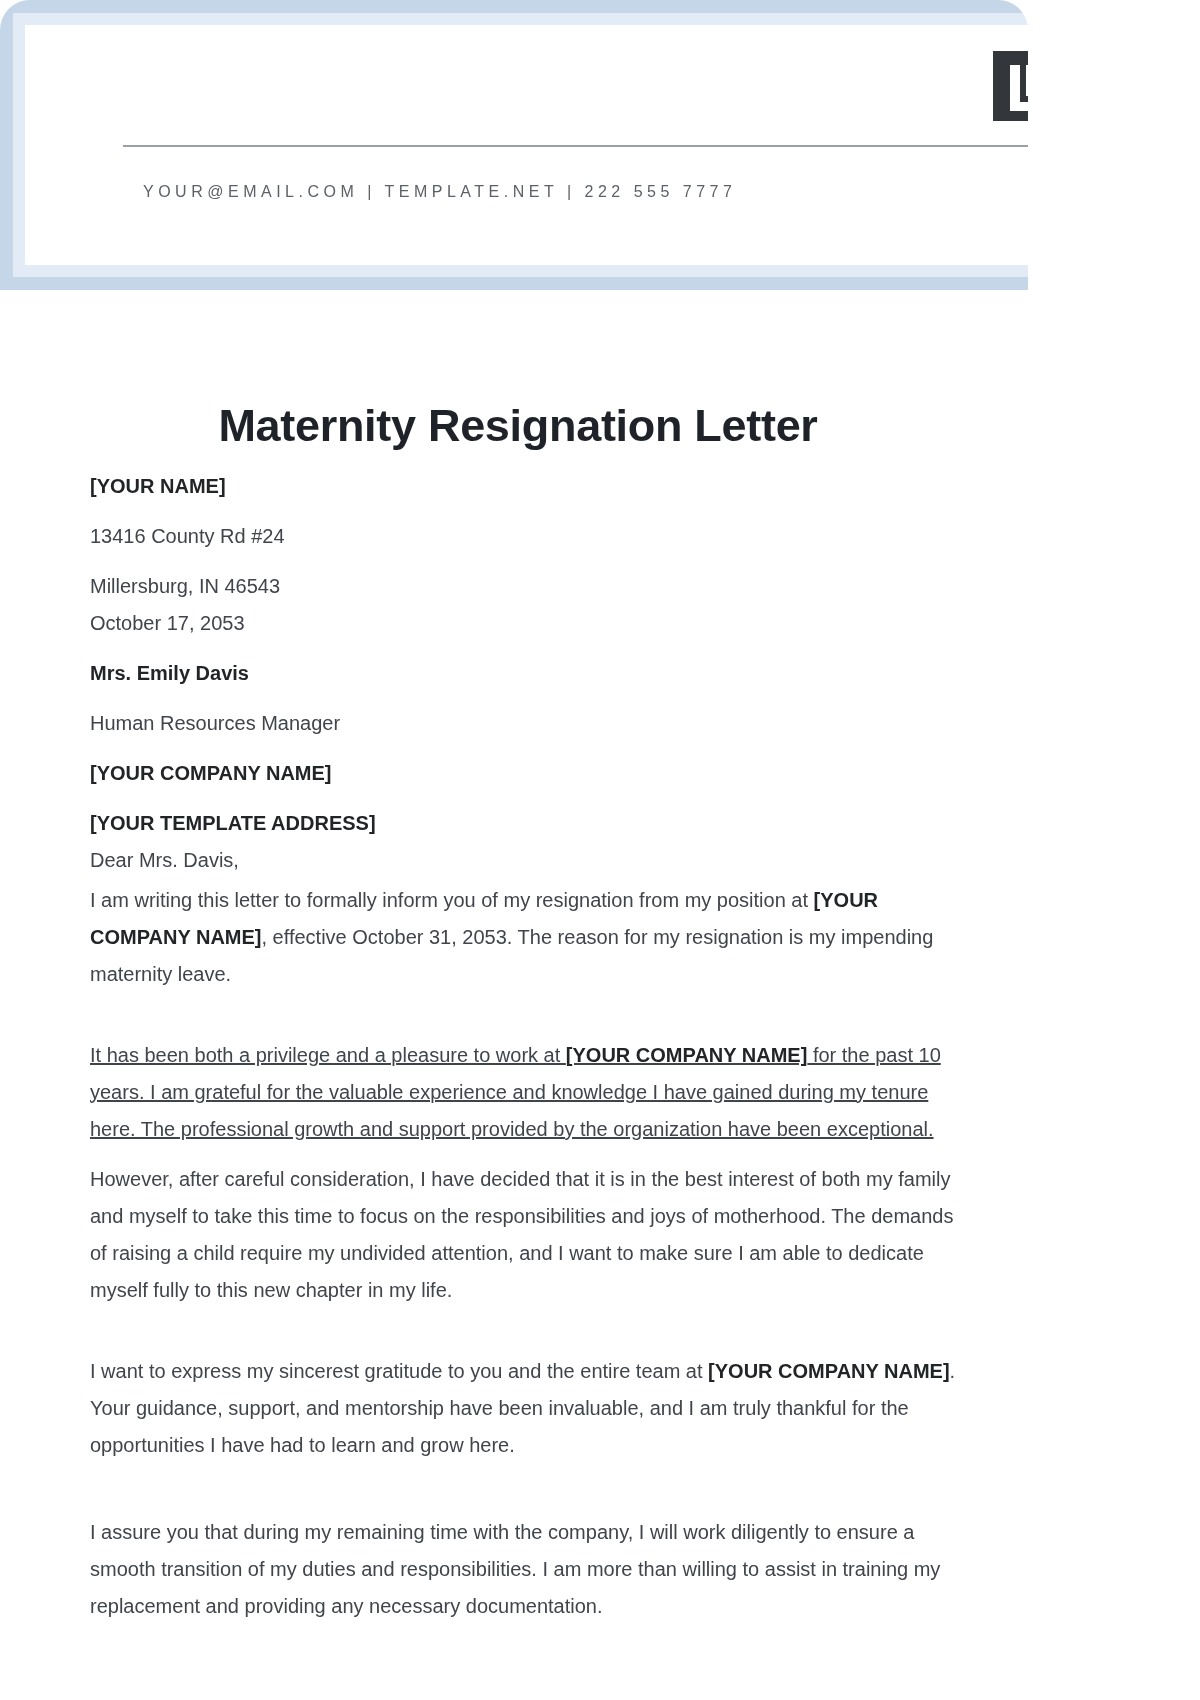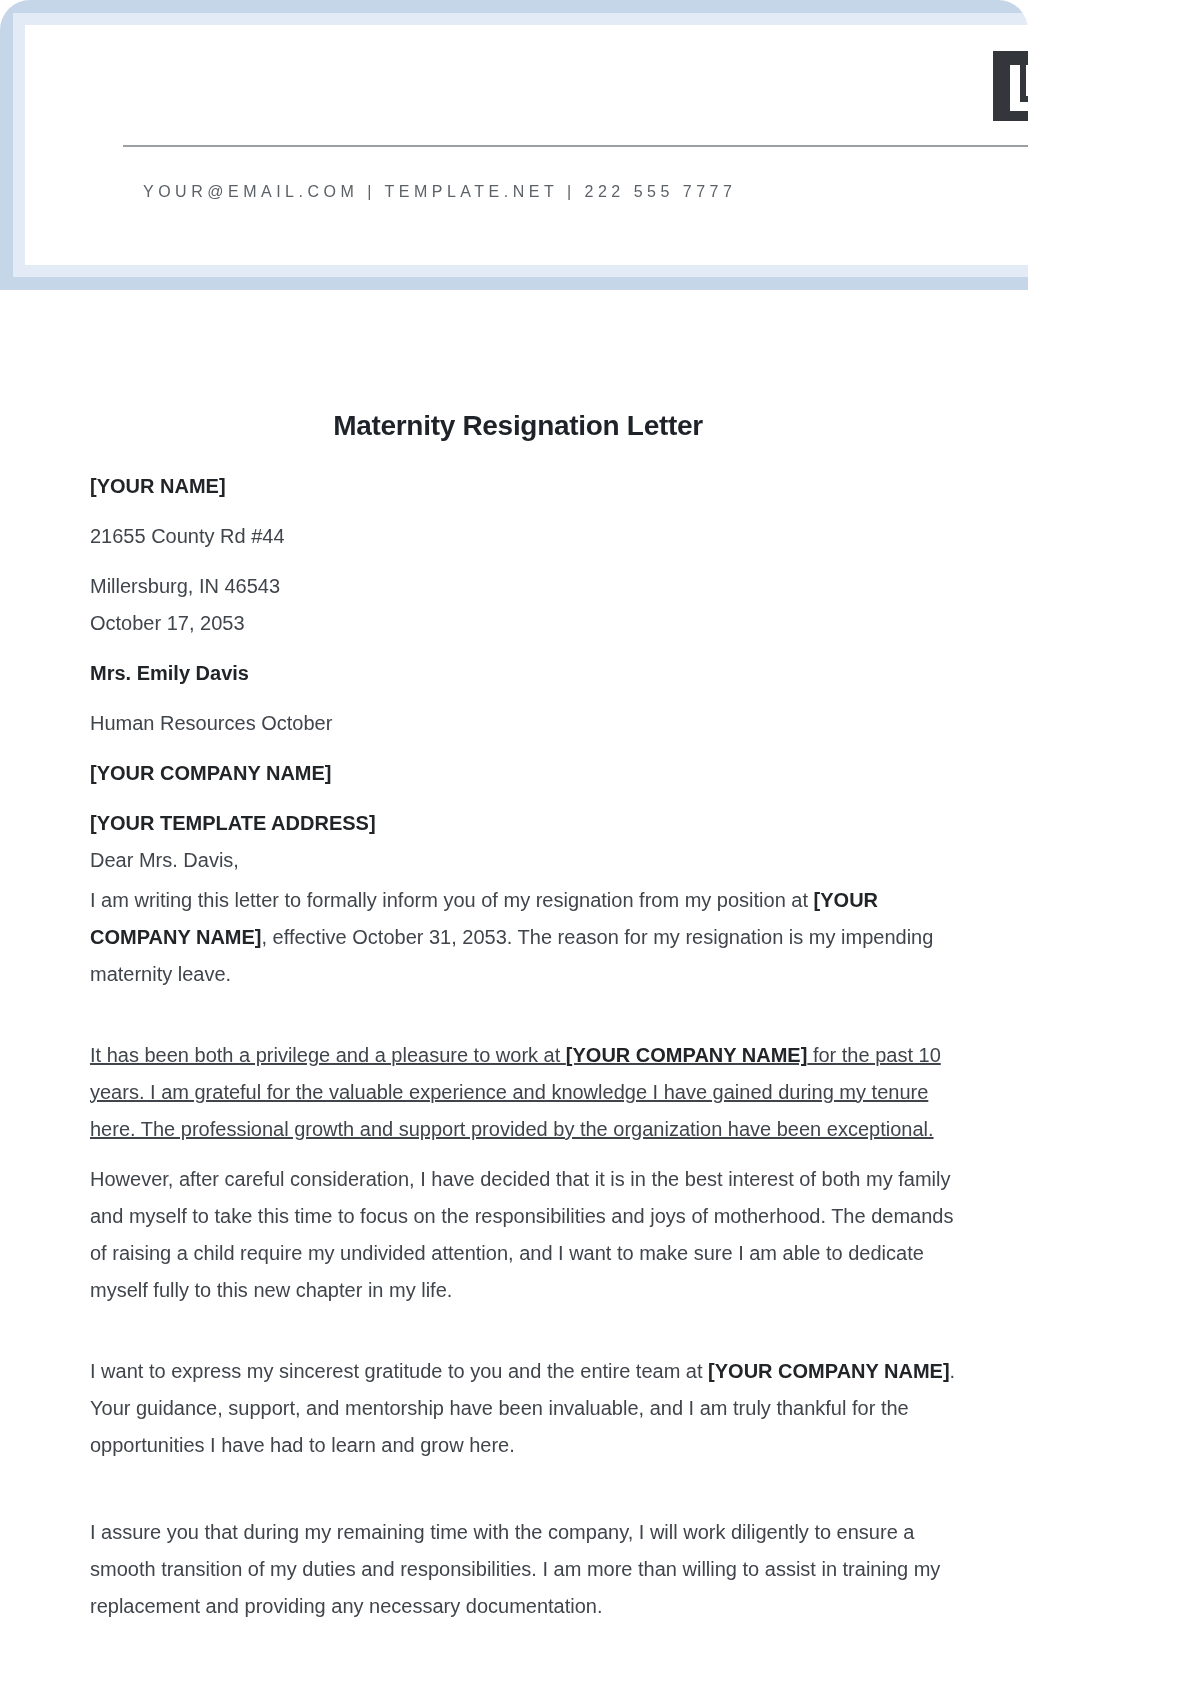--- a/index.html
+++ b/index.html
@@ -39,21 +39,21 @@
     top:158px;left:118px;
     font-size:16px;
     letter-spacing:4.5px;
     color:#5c6167;
     white-space:nowrap;
   }
   
   .doc-title{
     margin:112px 0 0 8px;
     text-align:center;
-    font-size:28px;
+    font-size:45px;
     line-height:48px;
     font-weight:bold;
     color:#1f2329;
     letter-spacing:-0.3px;
   }
   .letter{
     padding:18px 0 0 90px;
     width:880px;
     font-size:20px;
     line-height:37px;
@@ -83,25 +83,25 @@
       <div class="header-divider"></div>
       <div class="contact-line">YOUR@EMAIL.COM | TEMPLATE.NET | 222 555 7777</div>
     </div>
   </div>
 
   <div class="doc-title">Maternity Resignation Letter</div>
 
   <div class="letter">
 
     <p class="bold">[YOUR NAME]</p>
-    <p>21655 County Rd #44</p>
+    <p>13416 County Rd #24</p>
     <p class="block-end"><span>Millersburg, IN 46543</span><br><span>October 17, 2053</span></p>
 
     <p class="bold">Mrs. Emily Davis</p>
-    <p>Human Resources October</p>
+    <p>Human Resources Manager</p>
     <p class="bold">[YOUR COMPANY NAME]</p>
     <p class="bold tight">[YOUR TEMPLATE ADDRESS]</p>
     <p class="salutation">Dear Mrs. Davis,</p>
 
     <div>
         <p class="para" style="margin-bottom: 44px;"><span>I am writing this letter to formally inform you of my resignation from my position at </span><b>[YOUR COMPANY NAME]</b><span>, effective October 31, 2053. The reason for my resignation is my impending maternity leave.</span></p>
         <p class="para" style=" text-decoration: underline;"><span>It has been both a privilege and a pleasure to work at </span><b>[YOUR COMPANY NAME]</b><span> for the past 10 years. I am grateful for the valuable experience and knowledge I have gained during my tenure here. The professional growth and support provided by the organization have been exceptional.</span></p>
         <p class="para" style="margin-bottom: 44px;"><span>However, after careful consideration, I have decided that it is in the best interest of both my family and myself to take this time to focus on the responsibilities and joys of motherhood. The demands of raising a child require my undivided attention, and I want to make sure I am able to dedicate myself fully to this new chapter in my life.</span></p>
         <p class="para" style="margin-bottom: 50px;"><span>I want to express my sincerest gratitude to you and the entire team at </span><b>[YOUR COMPANY NAME]</b><span>. Your guidance, support, and mentorship have been invaluable, and I am truly thankful for the opportunities I have had to learn and grow here.</span></p>
         <p class="para" style="margin-bottom: 0px;"><span>I assure you that during my remaining time with the company, I will work diligently to ensure a smooth transition of my duties and responsibilities. I am more than willing to assist in training my replacement and providing any necessary documentation.</span></p>

